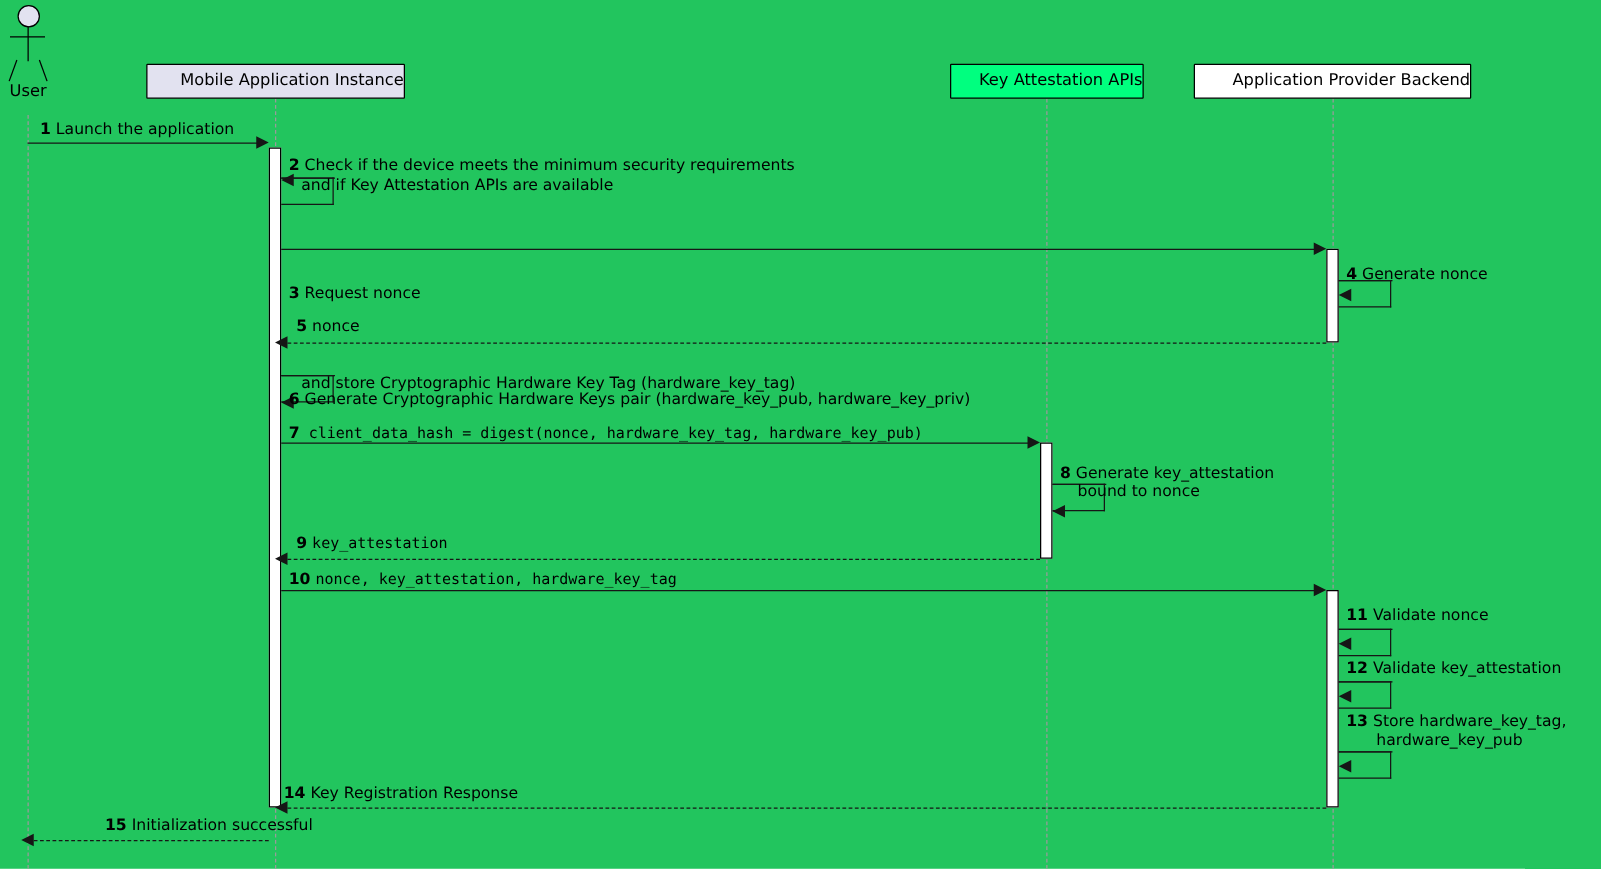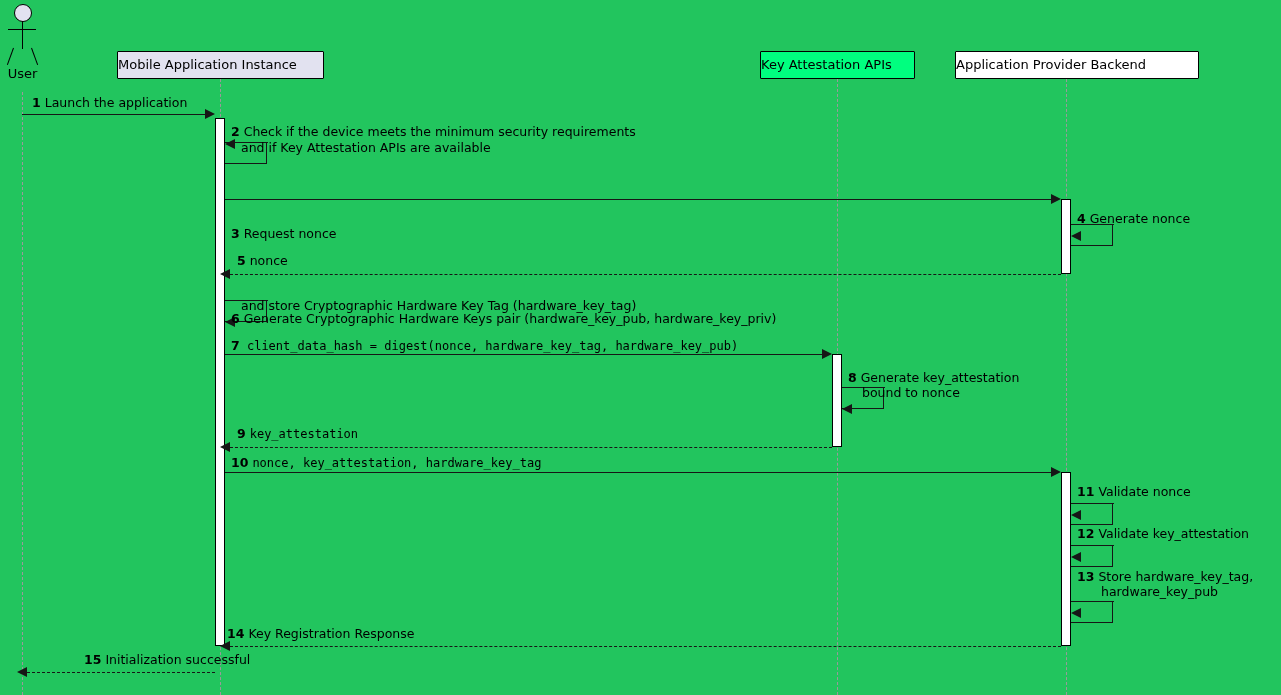--- a/index.html
+++ b/index.html
@@ -26,21 +26,21 @@
     top: 0;
     bottom: 0;
   }
   .participant-box {
     position: absolute;
     box-sizing: border-box;
     border: 1px solid #000000;
     background: #e2e2f0;
     font-size: 13px;
     color: #000000;
-    text-align: left;
+    text-align: right;
     line-height: 26px;
     height: 28px;
     white-space: nowrap;
     border-radius: 1px;
   }
   .participant-box.green {
     background: #00ff7f;
   }
   .participant-box.white {
     background: #ffffff;
@@ -134,21 +134,21 @@
     <div class="actor-head" style="left:14px;top:4px;"></div>
     <div class="actor-line" style="left:22px;top:21px;width:1px;height:28px;"></div>
     <div class="actor-line" style="left:8px;top:29px;width:28px;height:1px;"></div>
     <div class="actor-line" style="left:13px;top:48px;width:1px;height:18px;transform:rotate(20deg);transform-origin:top center;"></div>
     <div class="actor-line" style="left:31px;top:48px;width:1px;height:18px;transform:rotate(-20deg);transform-origin:top center;"></div>
     <div class="actor-label" style="left:0;top:66px;width:45px;">User</div>
   </div>
 
   <div class="participant-box" style="left:117px;top:51px;width:207px;">Mobile Application Instance</div>
   <div class="participant-box green" style="left:760px;top:51px;width:155px;">Key Attestation APIs</div>
-  <div class="participant-box white" style="left:955px;top:51px;width:244px;">Application Provider Backend</div>
+  <div class="participant-box white" style="left:955px;top:51px;width:222px;">Application Provider Backend</div>
 
   <div class="activation" style="left:215px;top:118px;height:528px;"></div>
   <div class="activation" style="left:1061px;top:199px;height:75px;"></div>
   <div class="activation" style="left:832px;top:354px;height:93px;"></div>
   <div class="activation" style="left:1061px;top:472px;height:174px;"></div>
 
   <div class="arrow-line" style="left:22px;top:114px;width:188px;"></div>
   <div class="arrow-head right" style="left:205px;top:109px;"></div>
   <div class="msg-label" style="left:32px;top:95px;"><span class="msg-num">1</span> <span>Launch the application</span></div>
 

